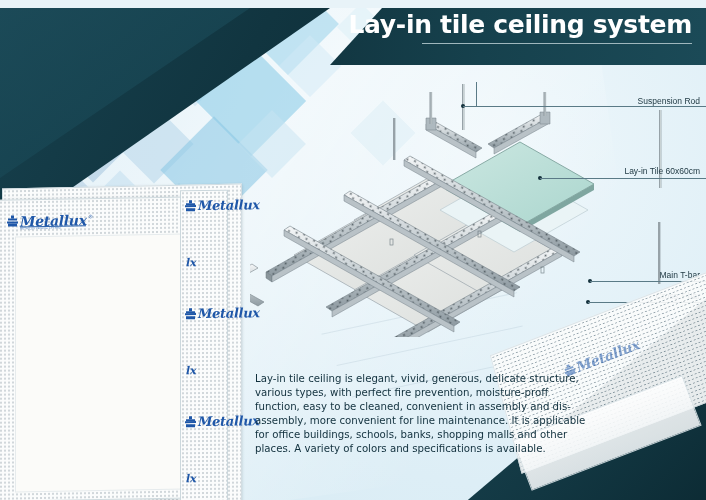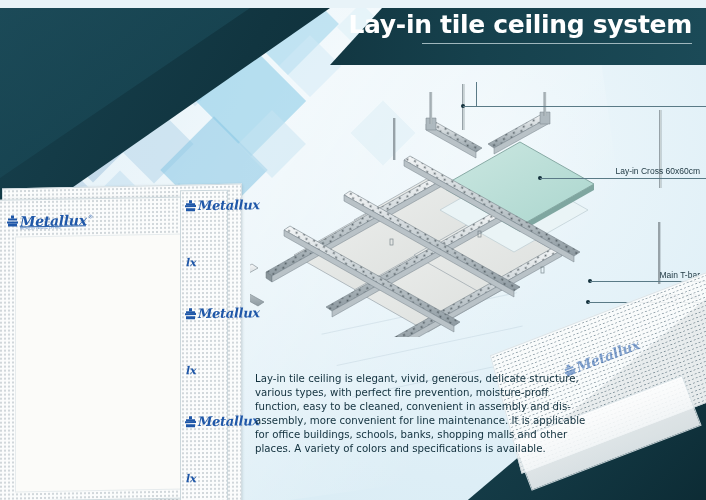--- a/index.html
+++ b/index.html
@@ -369,24 +369,25 @@
       <rect x="393" y="118" width="2.4" height="42" fill="#97a2a8"></rect>
     </g>
     <g>
       <rect x="658" y="222" width="2.4" height="62" fill="#97a2a8"></rect>
     </g>
   </svg>
 
 
   <div class="dot" style="left:461px;top:104px;"></div>
   <div class="leader" style="left:463px;top:106px;width:243px;"></div>
+  <div class="lbl" style="left:556px;top:96px;width:144px;">Suspension Rod</div>
 
   <div class="dot" style="left:538px;top:176px;"></div>
   <div class="leader" style="left:540px;top:178px;width:166px;"></div>
-  <div class="lbl" style="left:530px;top:166px;width:170px;">Lay-in Cross 60x60cm</div>
+  <div class="lbl" style="left:530px;top:166px;width:170px;">Lay-in Tile 60x60cm</div>
 
   <div class="dot" style="left:588px;top:279px;"></div>
   <div class="leader" style="left:590px;top:281px;width:116px;"></div>
   <div class="lbl" style="left:566px;top:270px;width:134px;">Main T-bar</div>
 
   <div class="dot" style="left:586px;top:300px;"></div>
   <div class="leader" style="left:588px;top:302px;width:118px;"></div>
   <div class="lbl" style="left:566px;top:291px;width:134px;">Cross T-bar</div>
 
   <div class="leader-v" style="left:476px;top:82px;height:24px;"></div>

